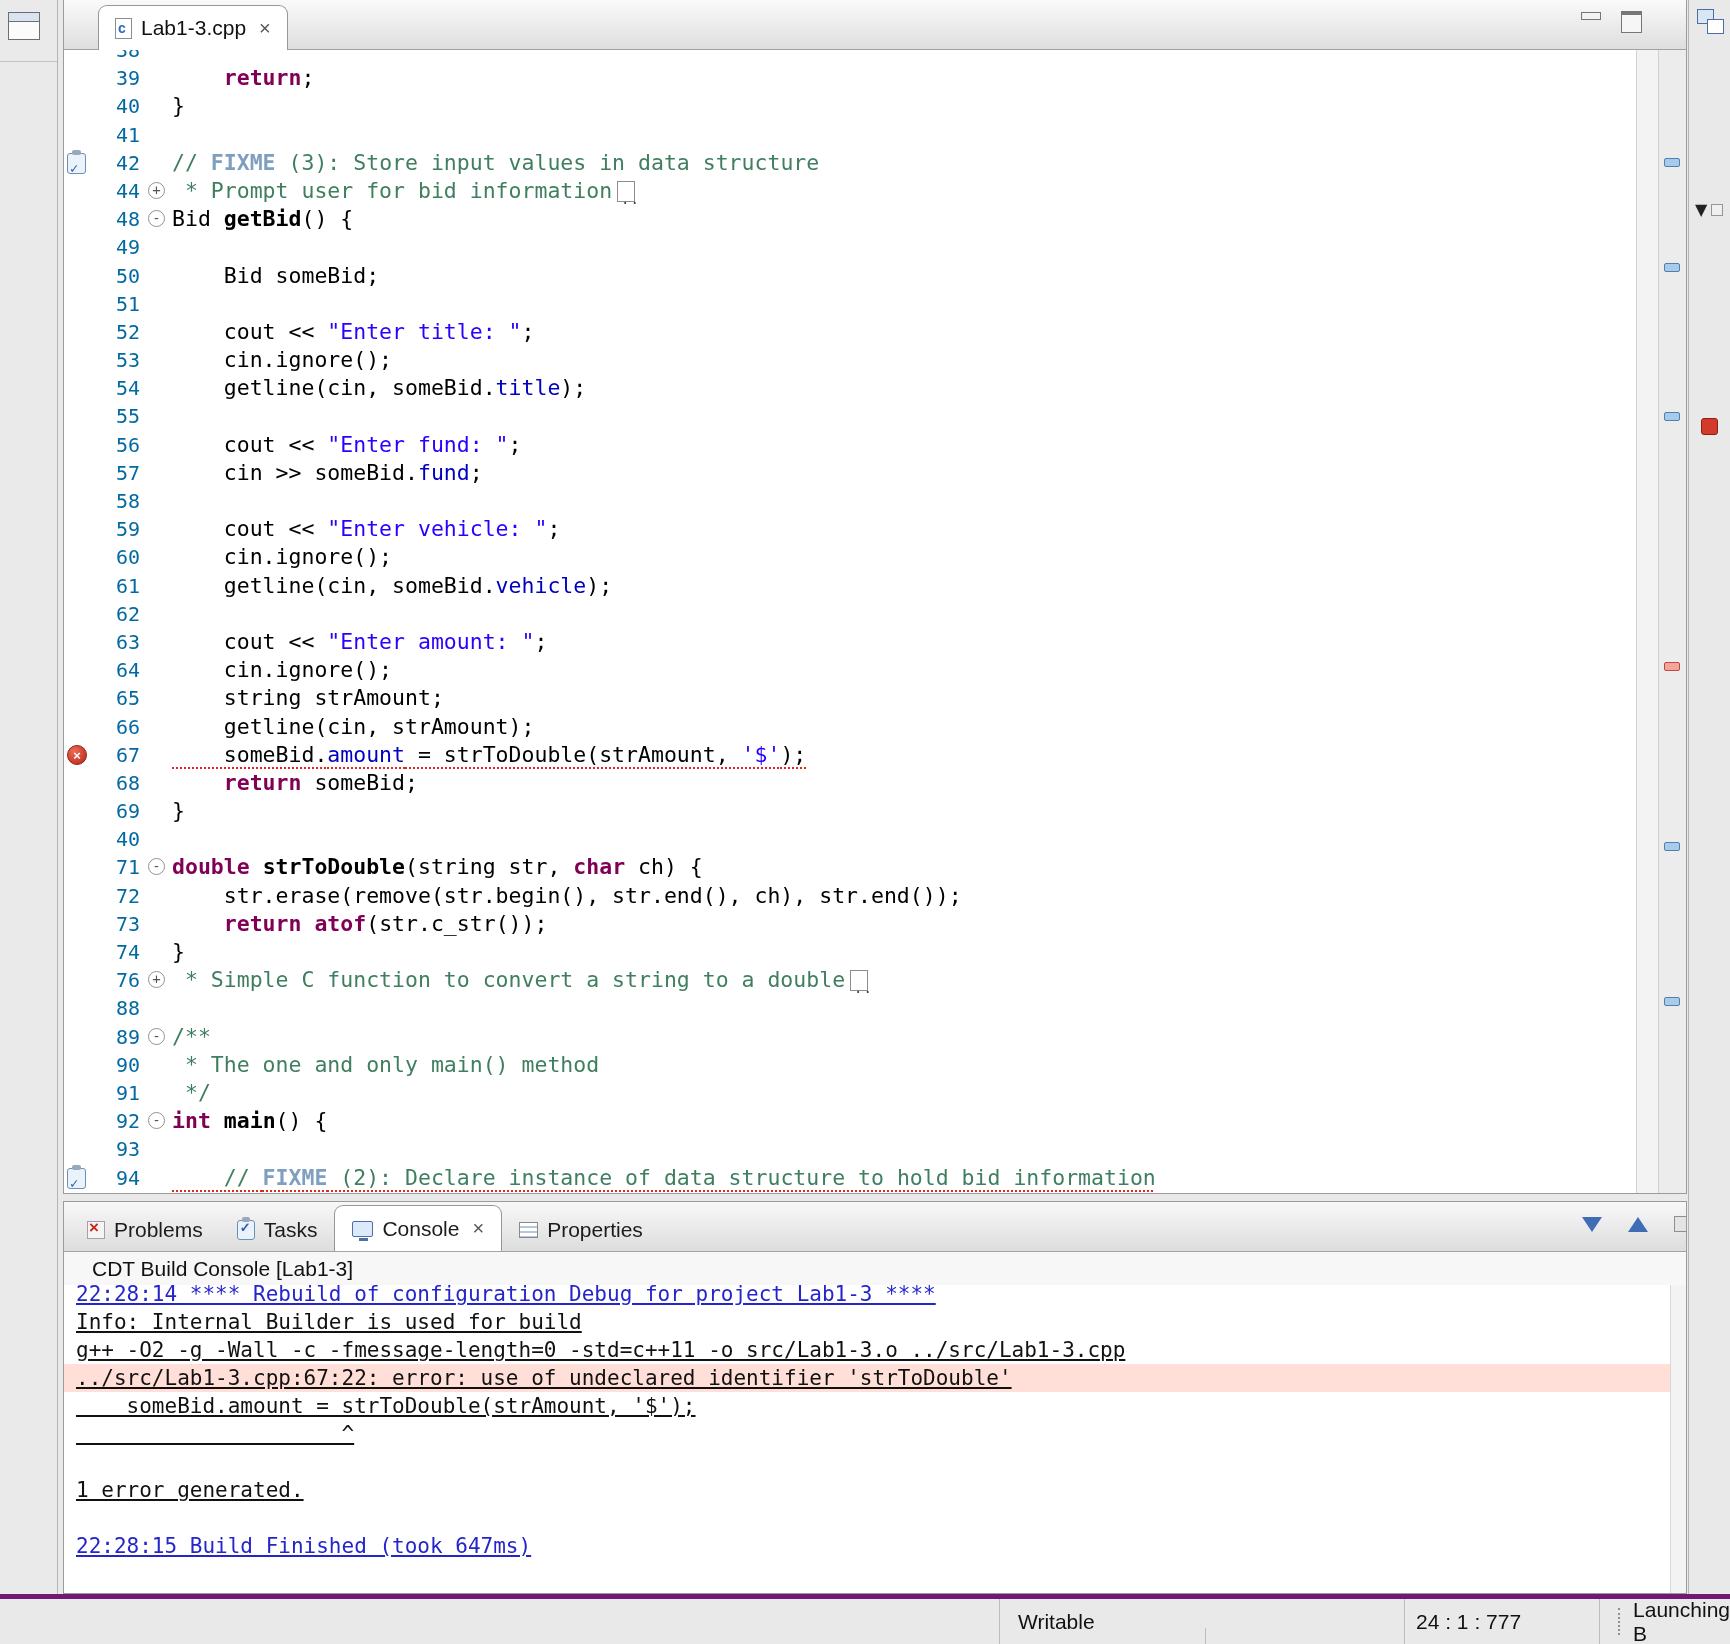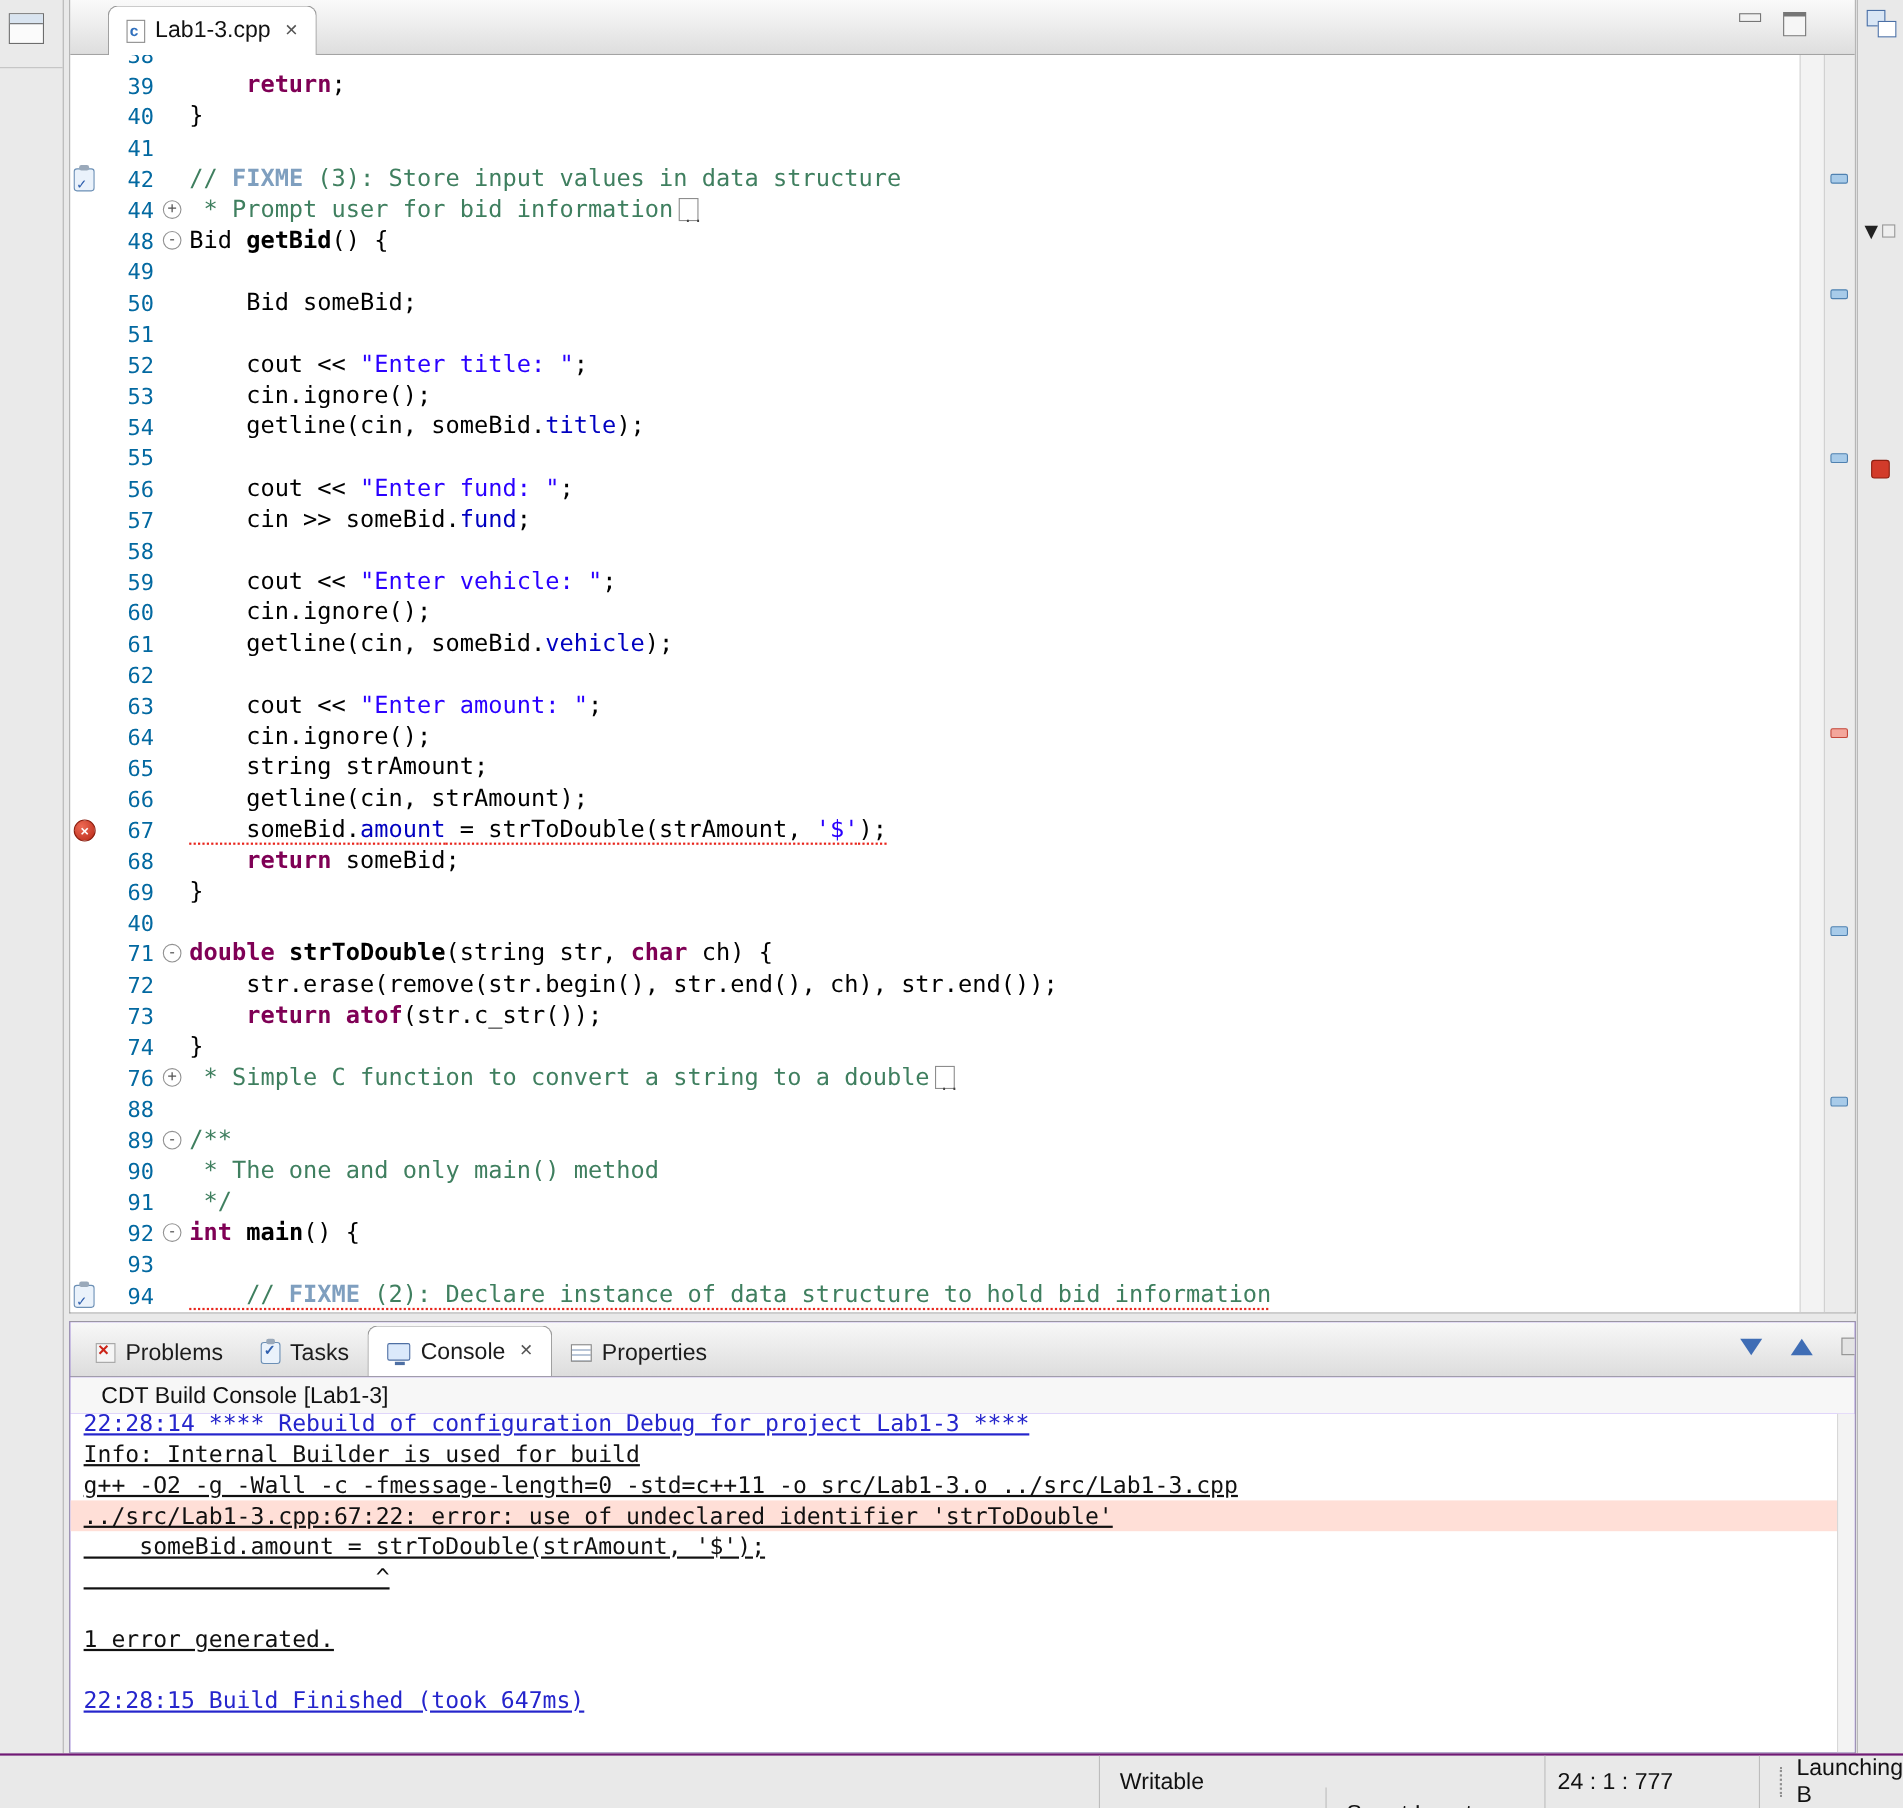--- a/index.html
+++ b/index.html
@@ -135,21 +135,21 @@
     overflow:hidden; font-family:"DejaVu Sans Mono", monospace; font-size:21px; line-height:28px; }
   .cbody .pad { margin-top:-5px; }
   .con-line { white-space:pre; padding-left:12px; min-height:28px;text-decoration:underline; }
   .con-line.build { color:#2525cc; }
   .con-line.error { background:#ffdfd7; margin-right:16px; }
   .cscroll { position:absolute; right:0; top:0; width:16px; bottom:0; background:#f3f3f3;
     border-left:1px solid #d8d8d8; }
 
   
   .statusbar { position:absolute; left:0; top:1594px; width:1730px; height:50px;
-    background:#e9e9e9; border-top:2px solid #701a75; font-size:21px; }
+    background:#e9e9e9; border-top:5px solid #701a75; font-size:21px; }
   .sb-cell { position:absolute; top:0; height:100%; display:flex; align-items:center;
     padding-left:18px; border-left:1px solid #bdbdbd; }
   .sb-writable { left:999px;  width:206px; }
   .sb-insert   { left:1205px; width:199px;margin-top:29px; }
   .sb-caret    { left:1404px; width:195px;padding-left:11px; }
   .sb-progress { left:1599px; right:0; }
   .grip { width:8px; height:60%; border-left:2px dotted #8f8f8f; margin-right:10px; }
 </style>
 </head>
 <body>

